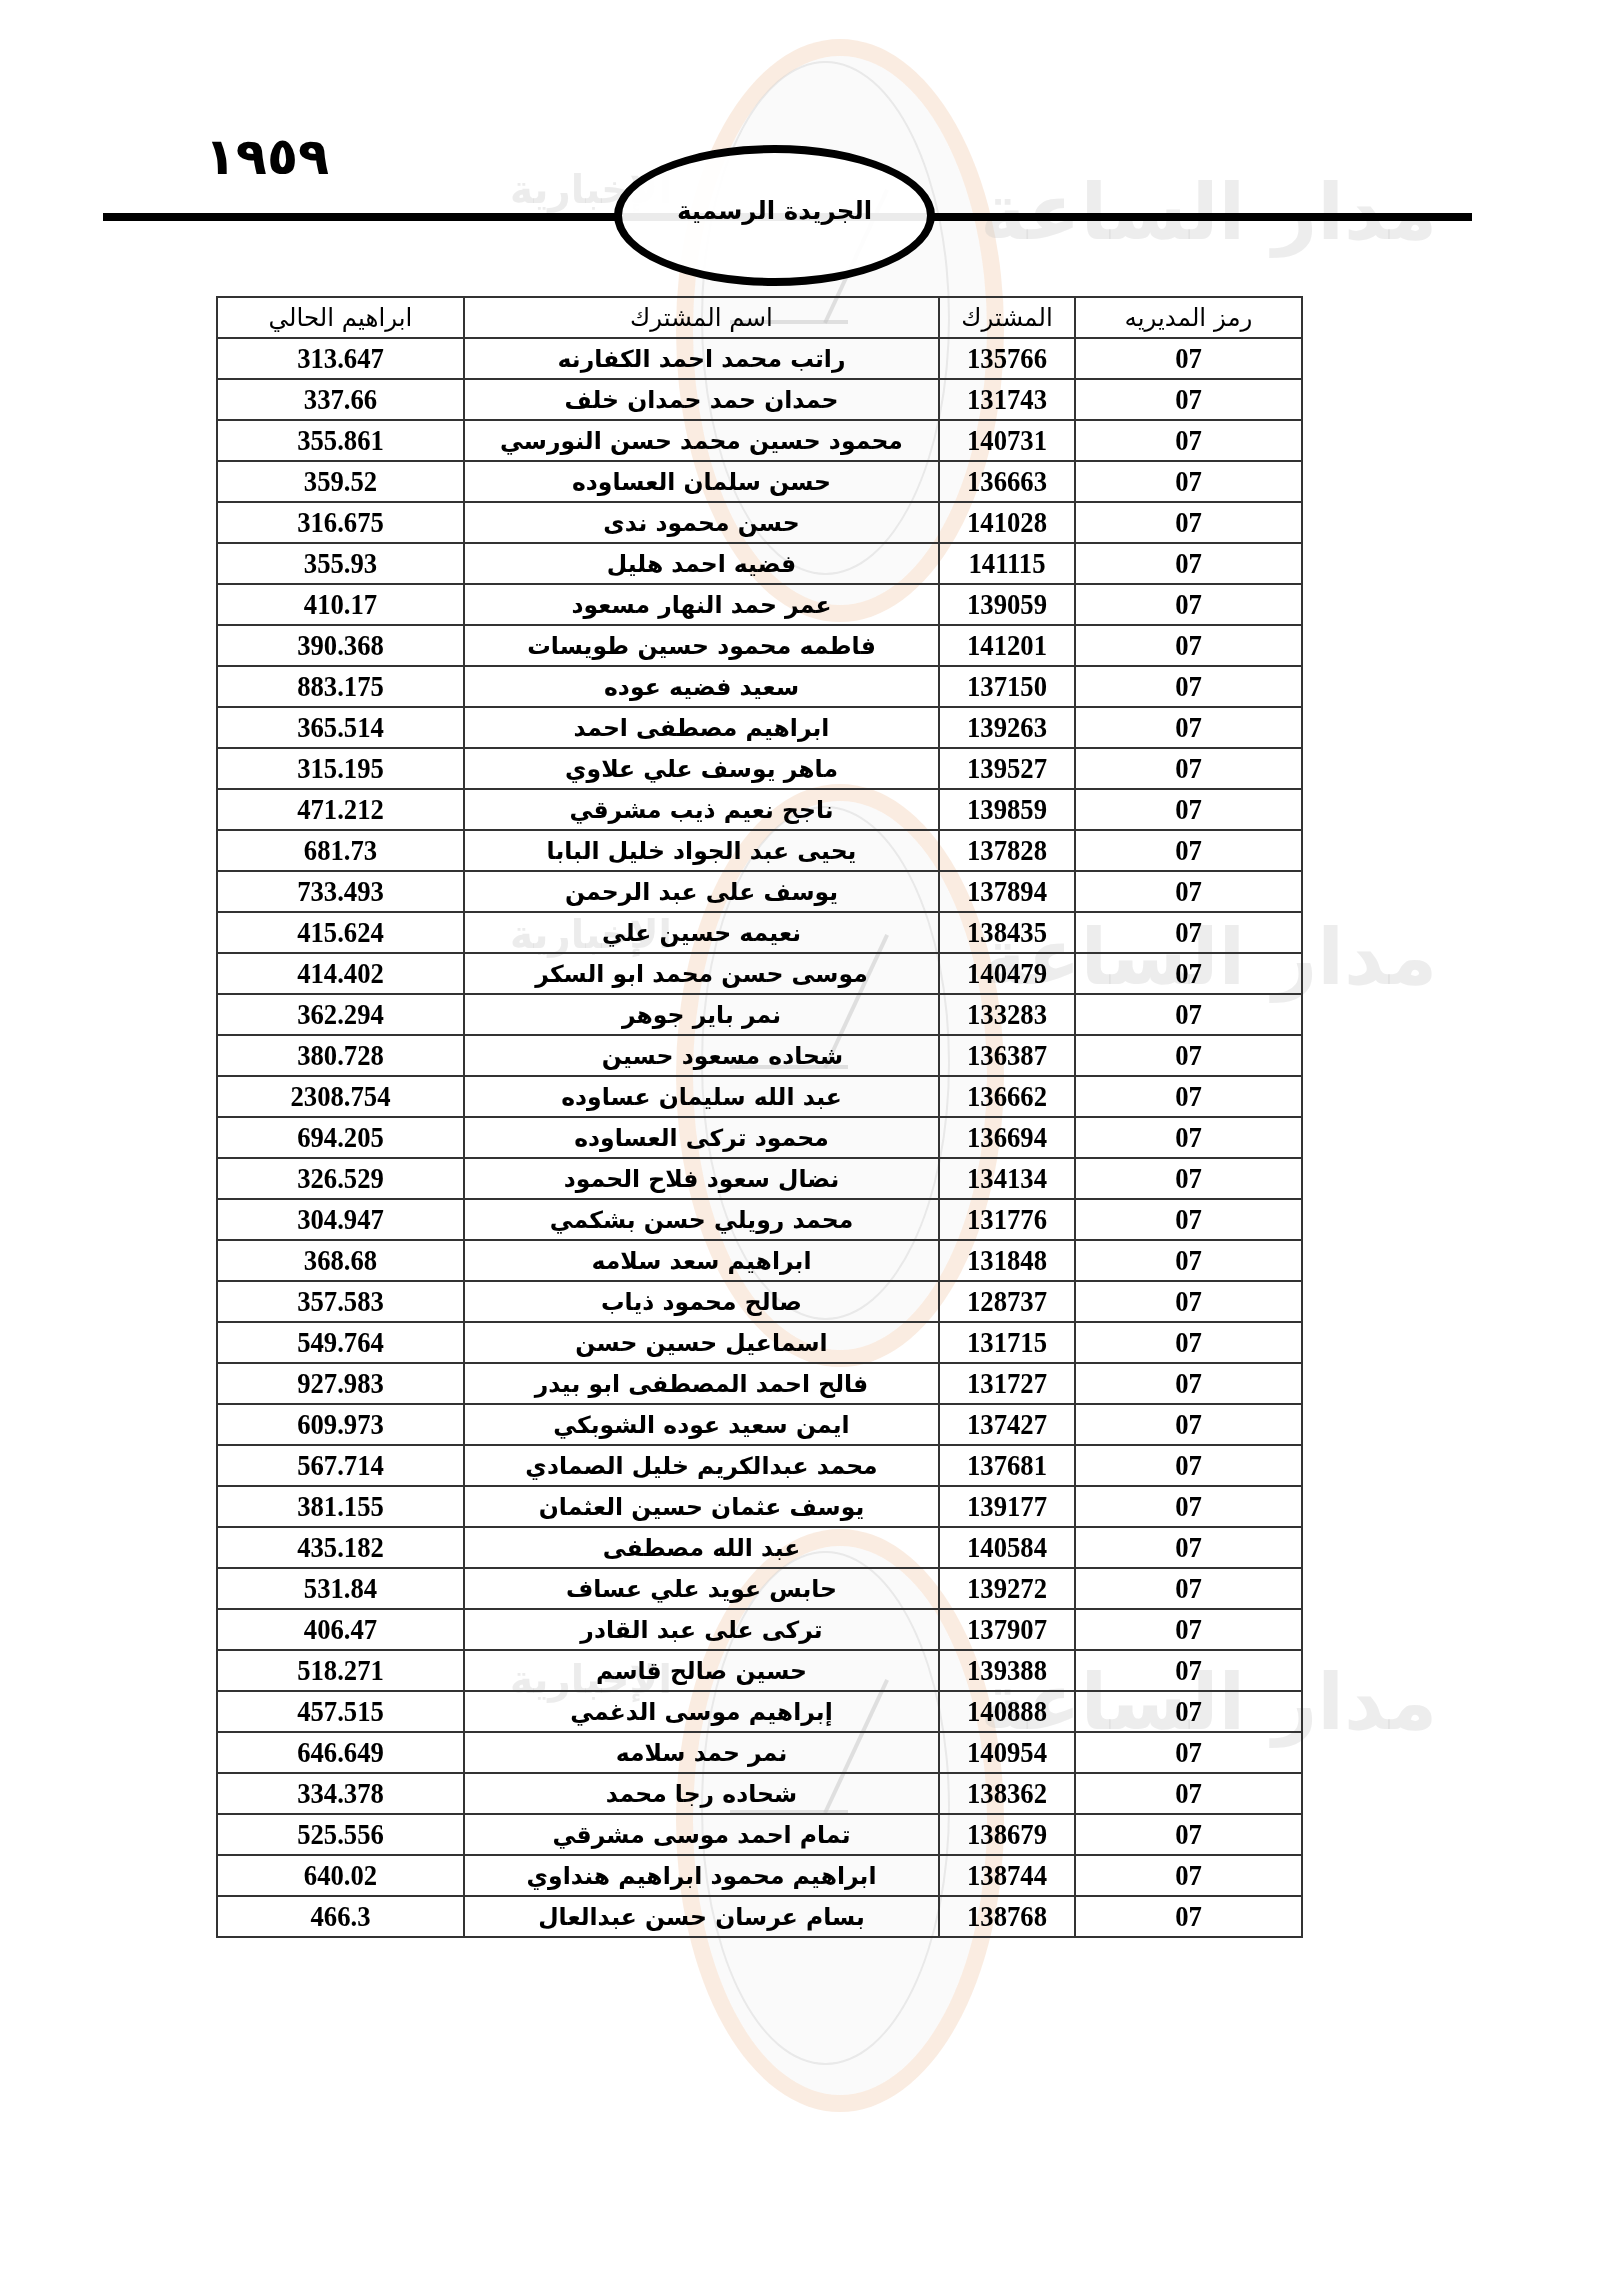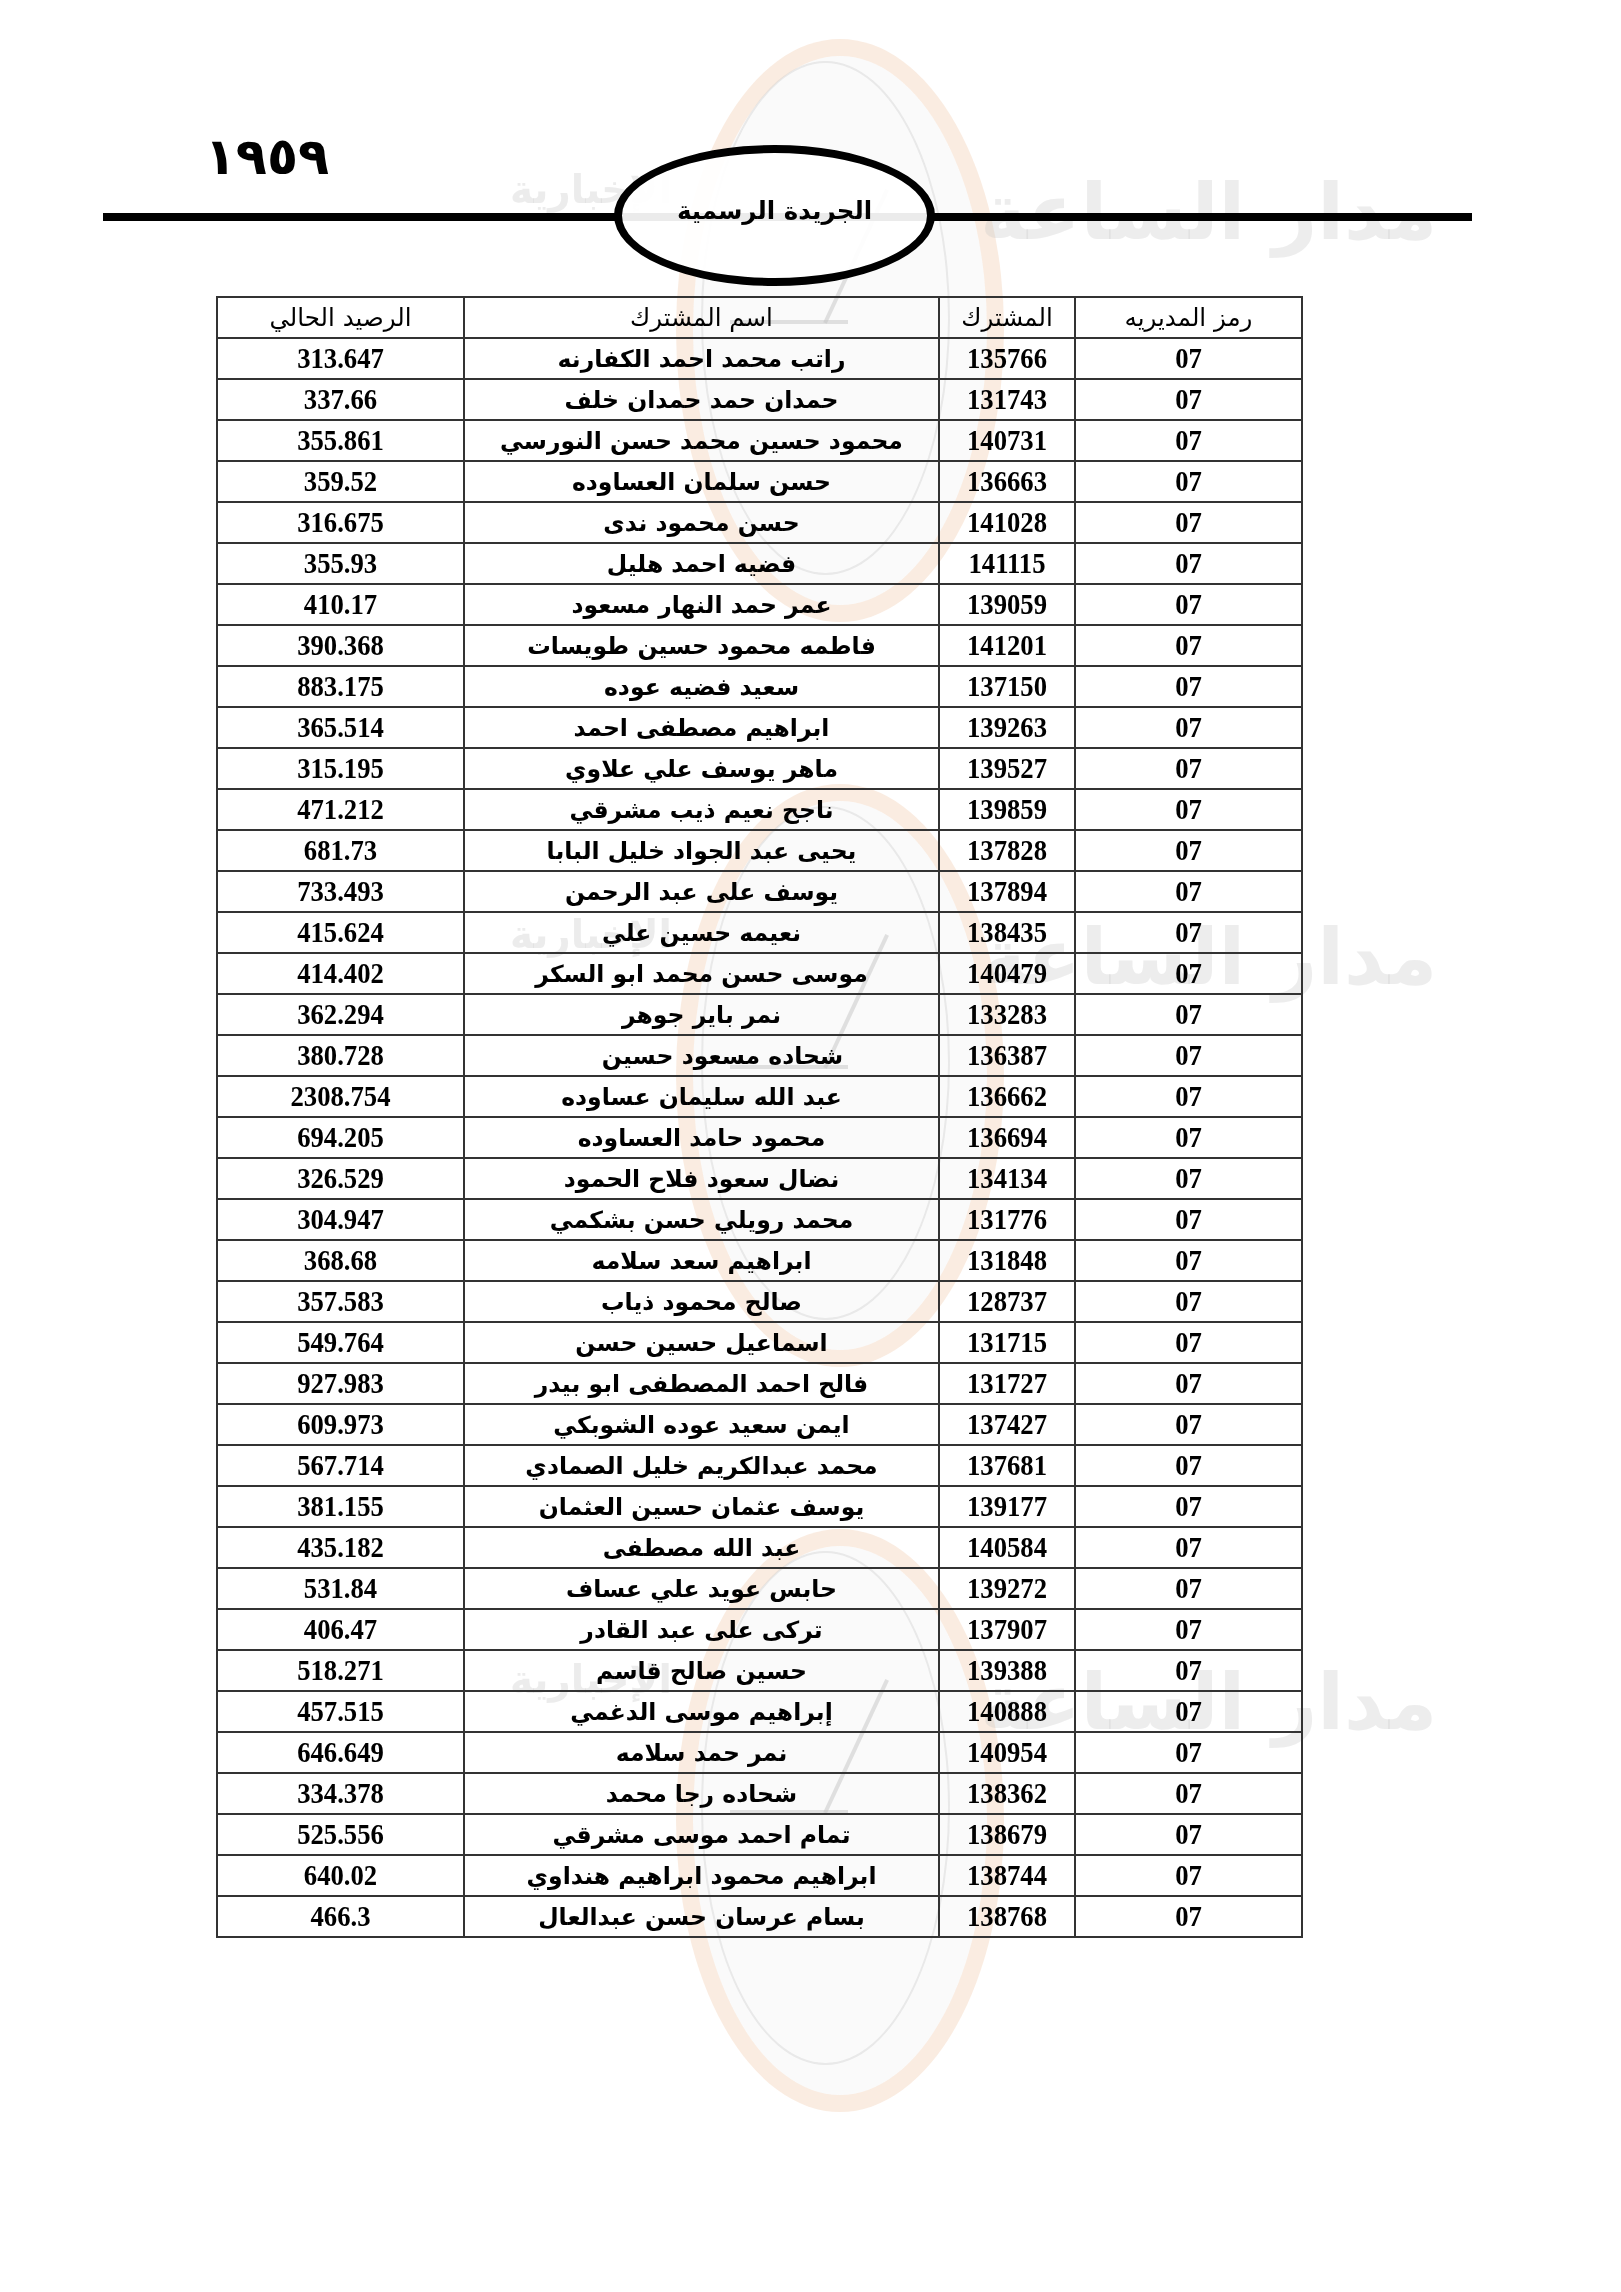--- a/index.html
+++ b/index.html
@@ -86,21 +86,21 @@
     <col class="c-code">
       <col class="c-sub">
       <col class="c-name">
       <col class="c-bal">
   </colgroup>
   <thead>
     <tr>
       <th>رمز المديريه</th>
       <th>المشترك</th>
       <th>اسم المشترك</th>
-      <th>الرصيد الحالي</th>
+      <th>ابراهيم الحالي</th>
     </tr>
   </thead>
   <tbody id="rows">
       <tr>
         <td class="num"><span style="display: inline-block;">07</span></td>
         <td class="num"><span style="display: inline-block;">135766</span></td>
         <td class="name"><span style="display: inline-block;">راتب محمد احمد الكفارنه</span></td>
         <td class="num"><span style="display: inline-block;">313.647</span></td>
       </tr>
       <tr>
@@ -207,21 +207,21 @@
       </tr>
       <tr>
         <td class="num"><span style="display: inline-block;">07</span></td>
         <td class="num"><span style="display: inline-block;">136662</span></td>
         <td class="name"><span style="display: inline-block;">عبد الله سليمان عساوده</span></td>
         <td class="num"><span style="display: inline-block;">2308.754</span></td>
       </tr>
       <tr>
         <td class="num"><span style="display: inline-block;">07</span></td>
         <td class="num"><span style="display: inline-block;">136694</span></td>
-        <td class="name"><span style="display: inline-block;">محمود حامد العساوده</span></td>
+        <td class="name"><span style="display: inline-block;">محمود تركى العساوده</span></td>
         <td class="num"><span style="display: inline-block;">694.205</span></td>
       </tr>
       <tr>
         <td class="num"><span style="display: inline-block;">07</span></td>
         <td class="num"><span style="display: inline-block;">134134</span></td>
         <td class="name"><span style="display: inline-block;">نضال سعود فلاح الحمود</span></td>
         <td class="num"><span style="display: inline-block;">326.529</span></td>
       </tr>
       <tr>
         <td class="num"><span style="display: inline-block;">07</span></td>

